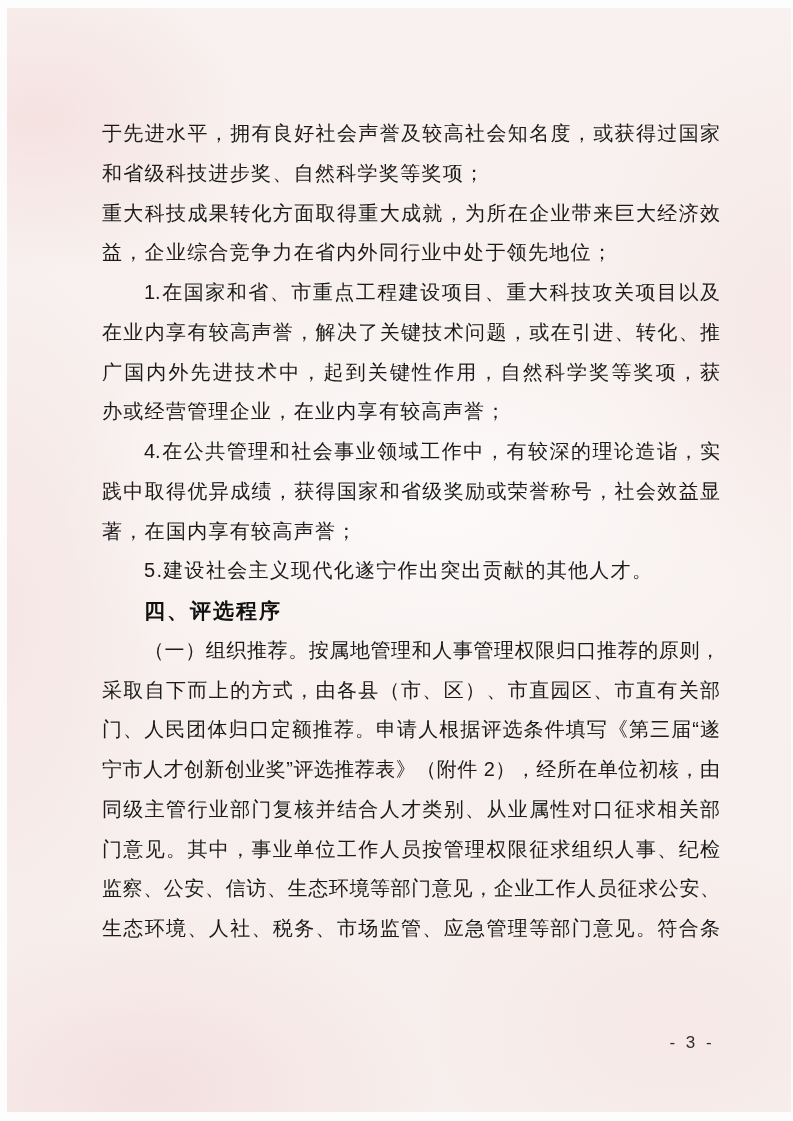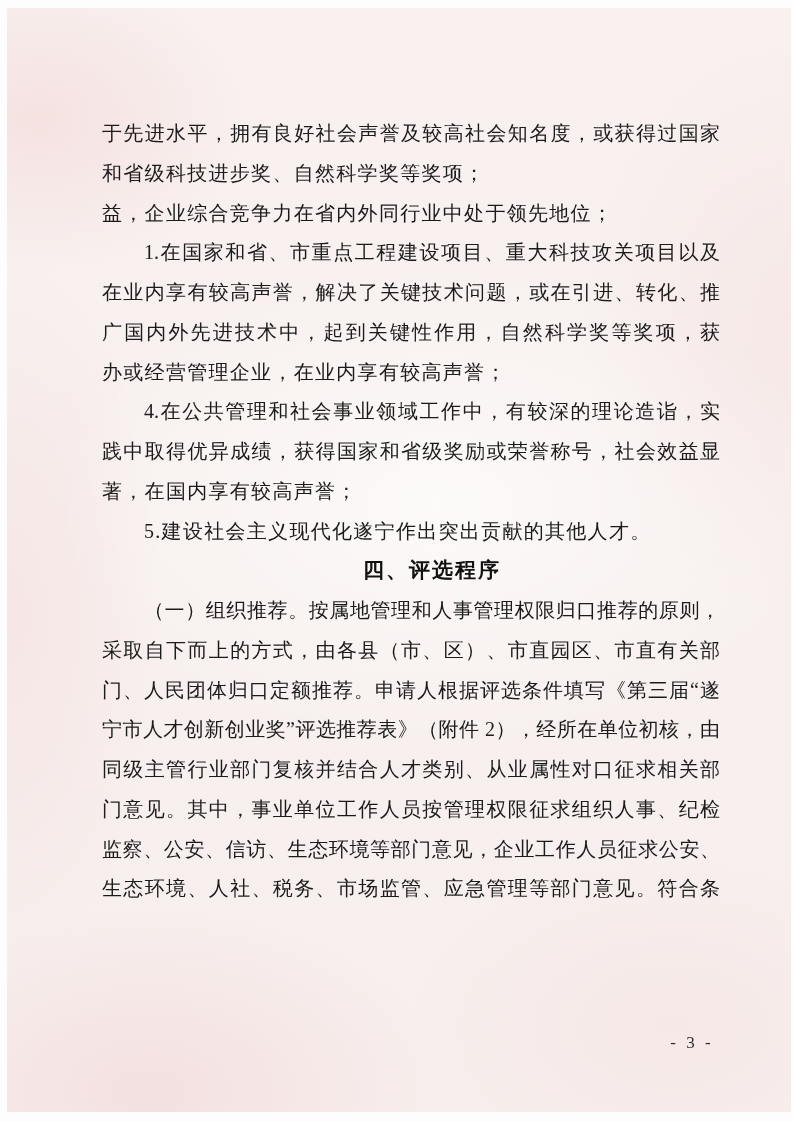--- a/index.html
+++ b/index.html
@@ -6,21 +6,21 @@
     margin: 0;
     padding: 0;
     background: #ffffff;
   }
   .scan {
     position: relative;
     width: 793px;
     height: 1121px;
     background: #fdfdfd;
     overflow: hidden;
-    font-family: Liberation Serif, serif;
+    font-family: Liberation Sans, sans-serif;
   }
   
   .paper {
     position: absolute;
     top: 8px;
     left: 7px;
     right: 2px;
     bottom: 9px;
     background:
       radial-gradient(ellipse 300px 220px at 4% 10%,  rgba(242,213,213,0.55), rgba(242,213,213,0) 70%),
@@ -53,21 +53,20 @@
     text-align-last: justify;
   }
   .line.ind {
     text-indent: 42px;
   }
   .line.hd {
     font-weight: 700;
     font-size: 21px;
     letter-spacing: 2px;
     color: #111111;
-    text-align: center;
   }
   .page-num {
     position: absolute;
     top: 1025px;
     left: 645px;
     width: 80px;
     font-size: 17px;
     letter-spacing: 3px;
     color: #2e2e2e;
     text-align: center;
@@ -75,20 +74,21 @@
   }
 </style>
 </head>
 <body>
 
 <div class="scan">
   <div class="paper">
     <div class="text-block">
         <div class="line j">于先进水平，拥有良好社会声誉及较高社会知名度，或获得过国家</div>
         <div class="line">和省级科技进步奖、自然科学奖等奖项；</div>
+        <div class="line j">重大科技成果转化方面取得重大成就，为所在企业带来巨大经济效</div>
         <div class="line">益，企业综合竞争力在省内外同行业中处于领先地位；</div>
         <div class="line j ind">1.在国家和省、市重点工程建设项目、重大科技攻关项目以及</div>
         <div class="line j">在业内享有较高声誉，解决了关键技术问题，或在引进、转化、推</div>
         <div class="line j">广国内外先进技术中，起到关键性作用，自然科学奖等奖项，获</div>
         <div class="line">办或经营管理企业，在业内享有较高声誉；</div>
         <div class="line j ind">4.在公共管理和社会事业领域工作中，有较深的理论造诣，实</div>
         <div class="line j">践中取得优异成绩，获得国家和省级奖励或荣誉称号，社会效益显</div>
         <div class="line">著，在国内享有较高声誉；</div>
         <div class="line ind">5.建设社会主义现代化遂宁作出突出贡献的其他人才。</div>
         <div class="line ind hd">四、评选程序</div>

